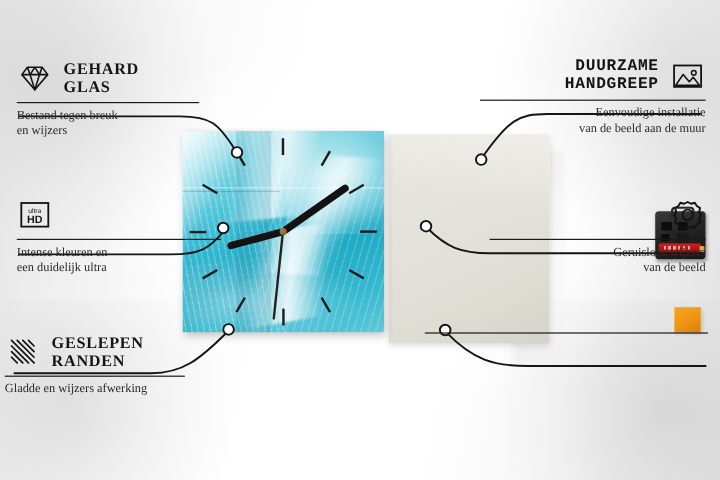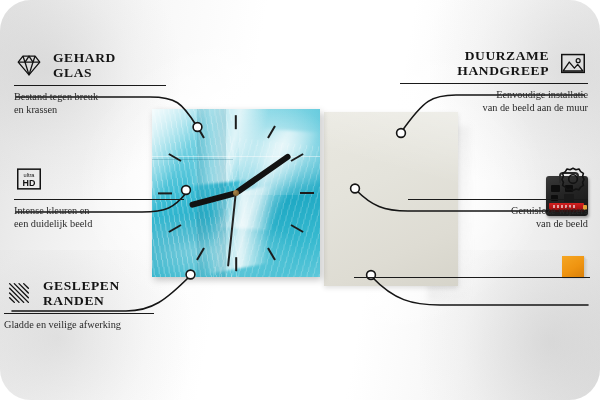--- a/index.html
+++ b/index.html
@@ -9,21 +9,20 @@
   }
   #stage {
     position: relative;
     width: 600px;
     height: 400px;
     overflow: hidden;
     font-family: "Liberation Serif", "DejaVu Serif", serif;
     background:
       radial-gradient(ellipse 300px 210px at 52% 46%, #ffffff 0%, #ffffff 46%, rgba(255,255,255,0) 78%),
       linear-gradient(100deg, #e3e3e3 0%, #ededed 10%, #f7f7f7 22%, #ffffff 40%, #ffffff 62%, #f6f6f6 78%, #e9e9e9 92%, #e0e0e0 100%);
-    border-radius: 31px;
   }
 
   
   .corner-shade {
     position: absolute;
     pointer-events: none;
   }
   .cs-tl { left:-40px; top:-60px; width:220px; height:260px;
     background: radial-gradient(ellipse at 40% 50%, rgba(190,190,190,.38) 0%, rgba(210,210,210,.16) 45%, rgba(255,255,255,0) 72%); }
   .cs-bl { left:-50px; top:250px; width:240px; height:220px;
@@ -293,59 +292,59 @@
           <path d="M4.5,13 L27.5,13"></path>
           <path d="M9.5,6.5 L11.8,13 L16,26.5 L20.2,13 L22.5,6.5"></path>
           <path d="M11.8,13 L16,6.5 L20.2,13"></path>
         </g>
       </svg>
       <div class="feat-title">GEHARD
 GLAS</div>
     </div>
     <div class="feat-rule" style="width:152px;"></div>
     <div class="feat-desc">Bestand tegen breuk
-en krassen</div>
+en wijzers</div>
   </div>
 
   <div class="feature f-left" style="left:14px; top:164px; width:178px;">
     <div class="feat-head">
       <svg class="feat-icon" viewBox="0 0 32 32">
         <rect x="4" y="5.5" width="24" height="21" fill="none" stroke="#121212" stroke-width="1.6"></rect>
         <text x="16" y="14.2" font-family="Liberation Sans, sans-serif" font-size="6" text-anchor="middle" fill="#121212">ultra</text>
         <text x="16" y="23.4" font-family="Liberation Sans, sans-serif" font-size="9.5" font-weight="bold" text-anchor="middle" fill="#121212">HD</text>
       </svg>
     </div>
     <div class="feat-rule" style="width:170px;"></div>
     <div class="feat-desc">Intense kleuren en
-een duidelijk beeld</div>
+een duidelijk ultra</div>
   </div>
 
   <div class="feature f-left" style="left:4px; top:278px; width:160px;">
     <div class="feat-head">
       <svg class="feat-icon" viewBox="0 0 32 32">
         <g stroke="#121212" stroke-width="1.5" stroke-linecap="round">
           <line x1="6" y1="6" x2="26" y2="26"></line>
           <line x1="6" y1="11" x2="21" y2="26"></line>
           <line x1="6" y1="16" x2="16" y2="26"></line>
           <line x1="6" y1="21" x2="11" y2="26"></line>
           <line x1="11" y1="6" x2="26" y2="21"></line>
           <line x1="16" y1="6" x2="26" y2="16"></line>
           <line x1="21" y1="6" x2="26" y2="11"></line>
         </g>
       </svg>
       <div class="feat-title">GESLEPEN
 RANDEN</div>
     </div>
     <div class="feat-rule" style="width:150px;"></div>
-    <div class="feat-desc">Gladde en veilige afwerking</div>
+    <div class="feat-desc">Gladde en wijzers afwerking</div>
   </div>
 
   <div class="feature f-right" style="right:12px; top:48px; width:196px;">
     <div class="feat-head">
-      <div class="feat-title" style="flex:1;">DUURZAME
+      <div class="feat-title" style="flex:1;font-family:Liberation Mono, monospace;">DUURZAME
 HANDGREEP</div>
       <svg class="feat-icon" viewBox="0 0 32 32">
         <rect x="4" y="7" width="24" height="19" fill="none" stroke="#121212" stroke-width="1.6"></rect>
         <circle cx="21.5" cy="13.5" r="2.1" fill="none" stroke="#121212" stroke-width="1.3"></circle>
         <path d="M5.5,24.5 L12,15 L17.5,21.5 L21,17.5 L26.5,24.5 Z" fill="none" stroke="#121212" stroke-width="1.4" stroke-linejoin="round"></path>
       </svg>
     </div>
     <div class="feat-rule" style="width:188px; margin-left:auto;"></div>
     <div class="feat-desc">Eenvoudige installatie
 van de beeld aan de muur</div>

